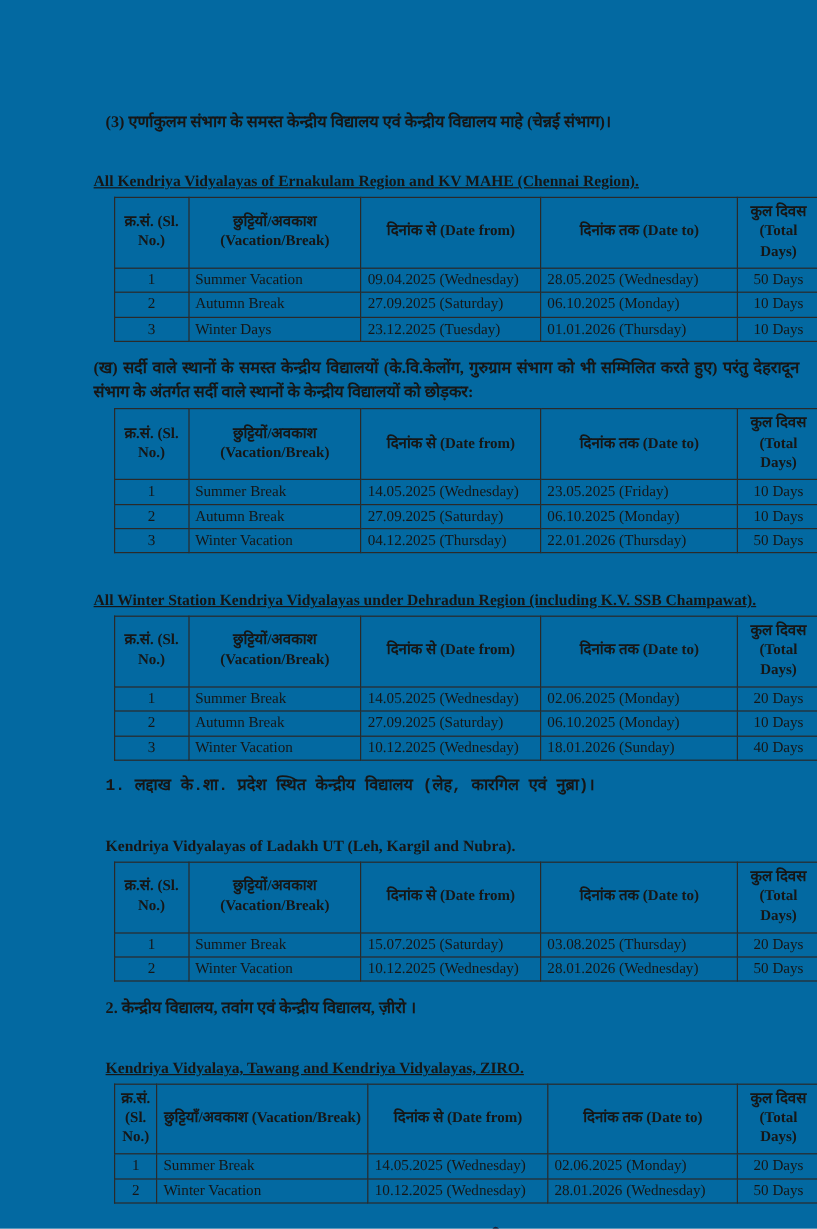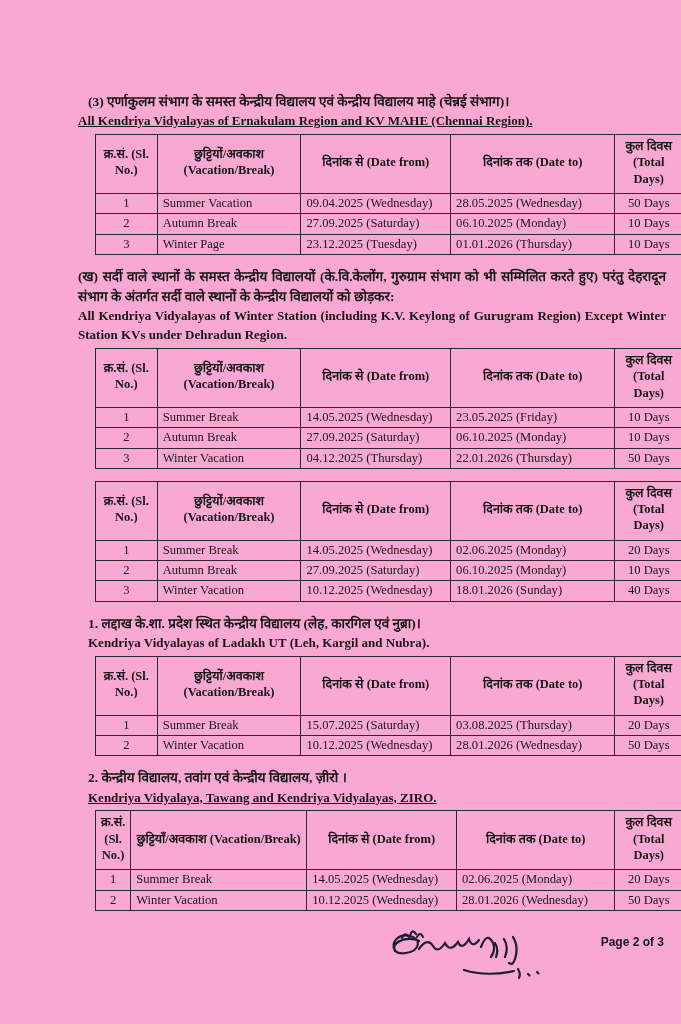--- a/index.html
+++ b/index.html
@@ -1,35 +1,35 @@
 <!DOCTYPE html>
 <html><head>
 <meta charset="utf-8">
 <style>
   html,body { margin:0; padding:0; background:#e8e8e8; }
   .doc {
-    width:681px; height:1024px; background:#f9a8d4; position:relative;
+    width:681px; height:1024px; background:#0369a1; position:relative;
     box-sizing:border-box; padding:92px 15px 0 78px;
     font-family:"Liberation Serif", serif; color:#161616;
     margin:0 auto; overflow:hidden;
   }
   .sec { margin-bottom:12px; }
   .h-hi { font-weight:bold; font-size:13.5px; line-height:1.5; }
-  .h-en { font-weight:bold; font-size:13px; line-height:1.45; }
+  .h-en { font-weight:bold; font-size:13px; line-height:1.45;margin-top:30px; }
   .u { text-decoration:underline; }
   .just { text-align:justify; }
   .indent { margin-left:10px; }
   table { width:100%; border-collapse:collapse; margin-top:3px; table-layout:fixed;margin-left:17px; }
   th,td { border:1.6px solid #2a2a2a; }
   th { font-weight:bold; text-align:center; font-size:12.5px; line-height:1.3; padding:3px 3px 6px; vertical-align:middle; }
   td { font-size:12.6px; line-height:1.3; padding:1px 5px 2px; vertical-align:middle; }
   td.sl, td.days { text-align:center; padding-left:2px; padding-right:2px; }
   .w-sl{width:10.5%} .w-vac{width:24.5%} .w-from{width:25.5%} .w-to{width:28%} .w-days{width:11.5%}
   .t-d2 .w-sl{width:6%} .t-d2 .w-vac{width:30%} .t-d2 .w-to{width:27%}
-  .subhead { margin-top:2px; }
+  .subhead { margin-top:2px;font-family:Liberation Mono, monospace; }
   .footer { display:flex; justify-content:flex-end; align-items:flex-start; gap:30px; margin-top:10px; padding-right:2px; }
   .pagenum { font-weight:bold; font-size:12px; font-family:"Liberation Sans", sans-serif; margin-top:12px; }
   .sig { margin-top:2px; }
 </style>
 </head>
 <body>
 
 <div class="doc">
 
   <div class="sec">
@@ -62,32 +62,31 @@
         </tr>
         <tr>
           <td class="sl">2</td>
           <td>Autumn Break</td>
           <td>27.09.2025 (Saturday)</td>
           <td>06.10.2025 (Monday)</td>
           <td class="days">10 Days</td>
         </tr>
         <tr>
           <td class="sl">3</td>
-          <td>Winter Page</td>
+          <td>Winter Days</td>
           <td>23.12.2025 (Tuesday)</td>
           <td>01.01.2026 (Thursday)</td>
           <td class="days">10 Days</td>
         </tr>
       </tbody>
     </table>
   </div>
 
   <div class="sec">
     <div class="h-hi just">(ख) सर्दी वाले स्थानों के समस्त केन्द्रीय विद्यालयों (के.वि.केलोंग, गुरुग्राम संभाग को भी सम्मिलित करते हुए) परंतु देहरादून संभाग के अंतर्गत सर्दी वाले स्थानों के केन्द्रीय विद्यालयों को छोड़कर:</div>
-    <div class="h-en just">All Kendriya Vidyalayas of Winter Station (including K.V. Keylong of Gurugram Region) Except Winter Station KVs under Dehradun Region.</div>
     <table>
       <colgroup>
           <col class="w-sl">
           <col class="w-vac">
           <col class="w-from">
           <col class="w-to">
           <col class="w-days">
         </colgroup>
       <thead>
         <tr>
@@ -118,20 +117,21 @@
           <td>Winter Vacation</td>
           <td>04.12.2025 (Thursday)</td>
           <td>22.01.2026 (Thursday)</td>
           <td class="days">50 Days</td>
         </tr>
       </tbody>
     </table>
   </div>
 
   <div class="sec">
+    <div class="h-en u just">All Winter Station Kendriya Vidyalayas under Dehradun Region (including K.V. SSB Champawat).</div>
     <table>
       <colgroup>
           <col class="w-sl">
           <col class="w-vac">
           <col class="w-from">
           <col class="w-to">
           <col class="w-days">
         </colgroup>
       <thead>
         <tr>

